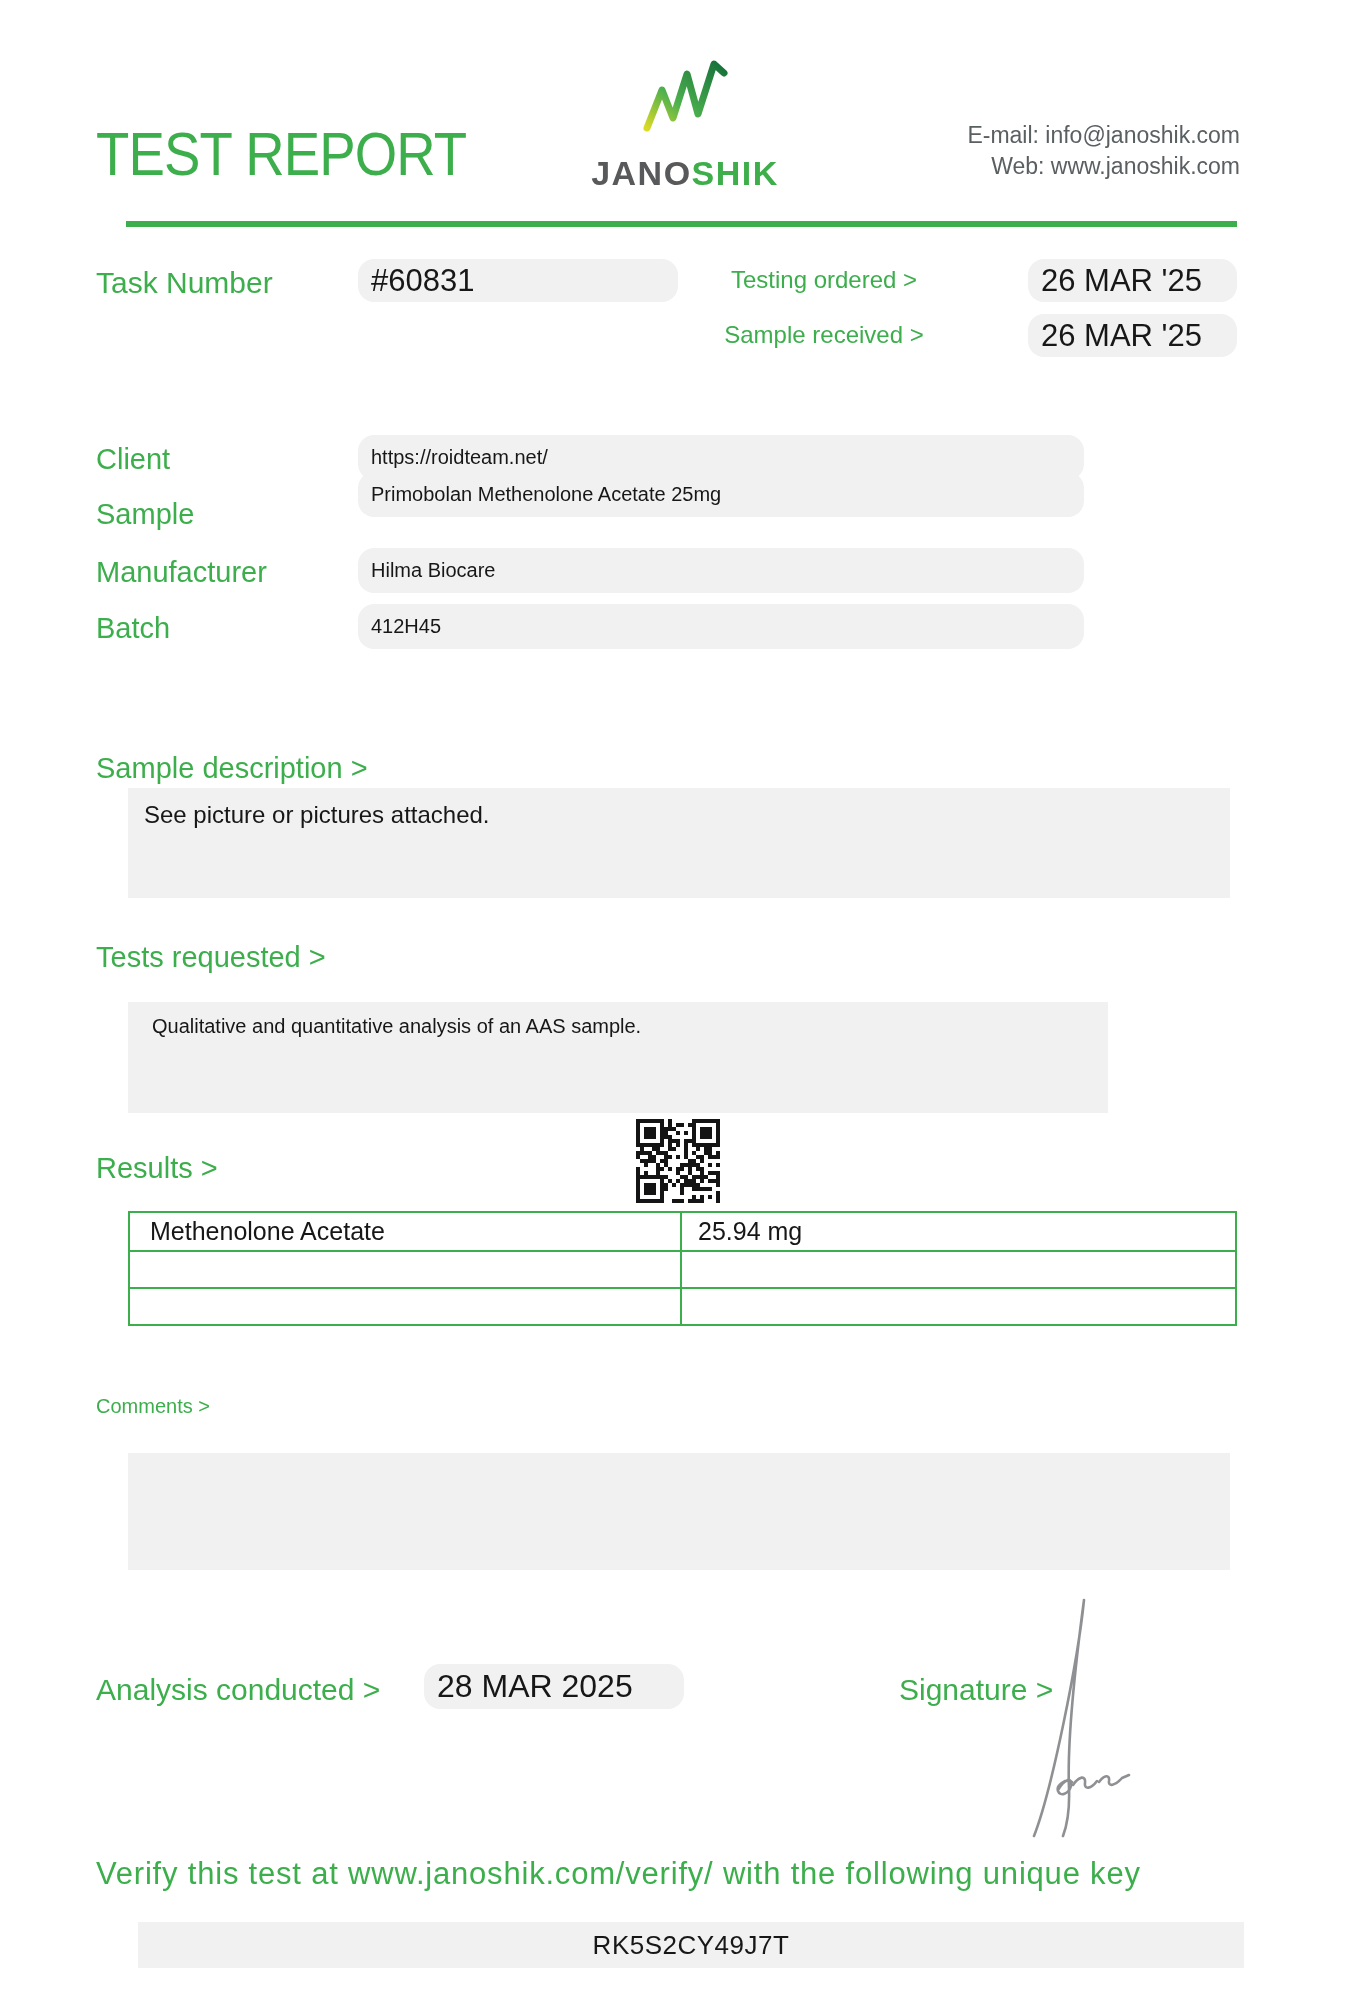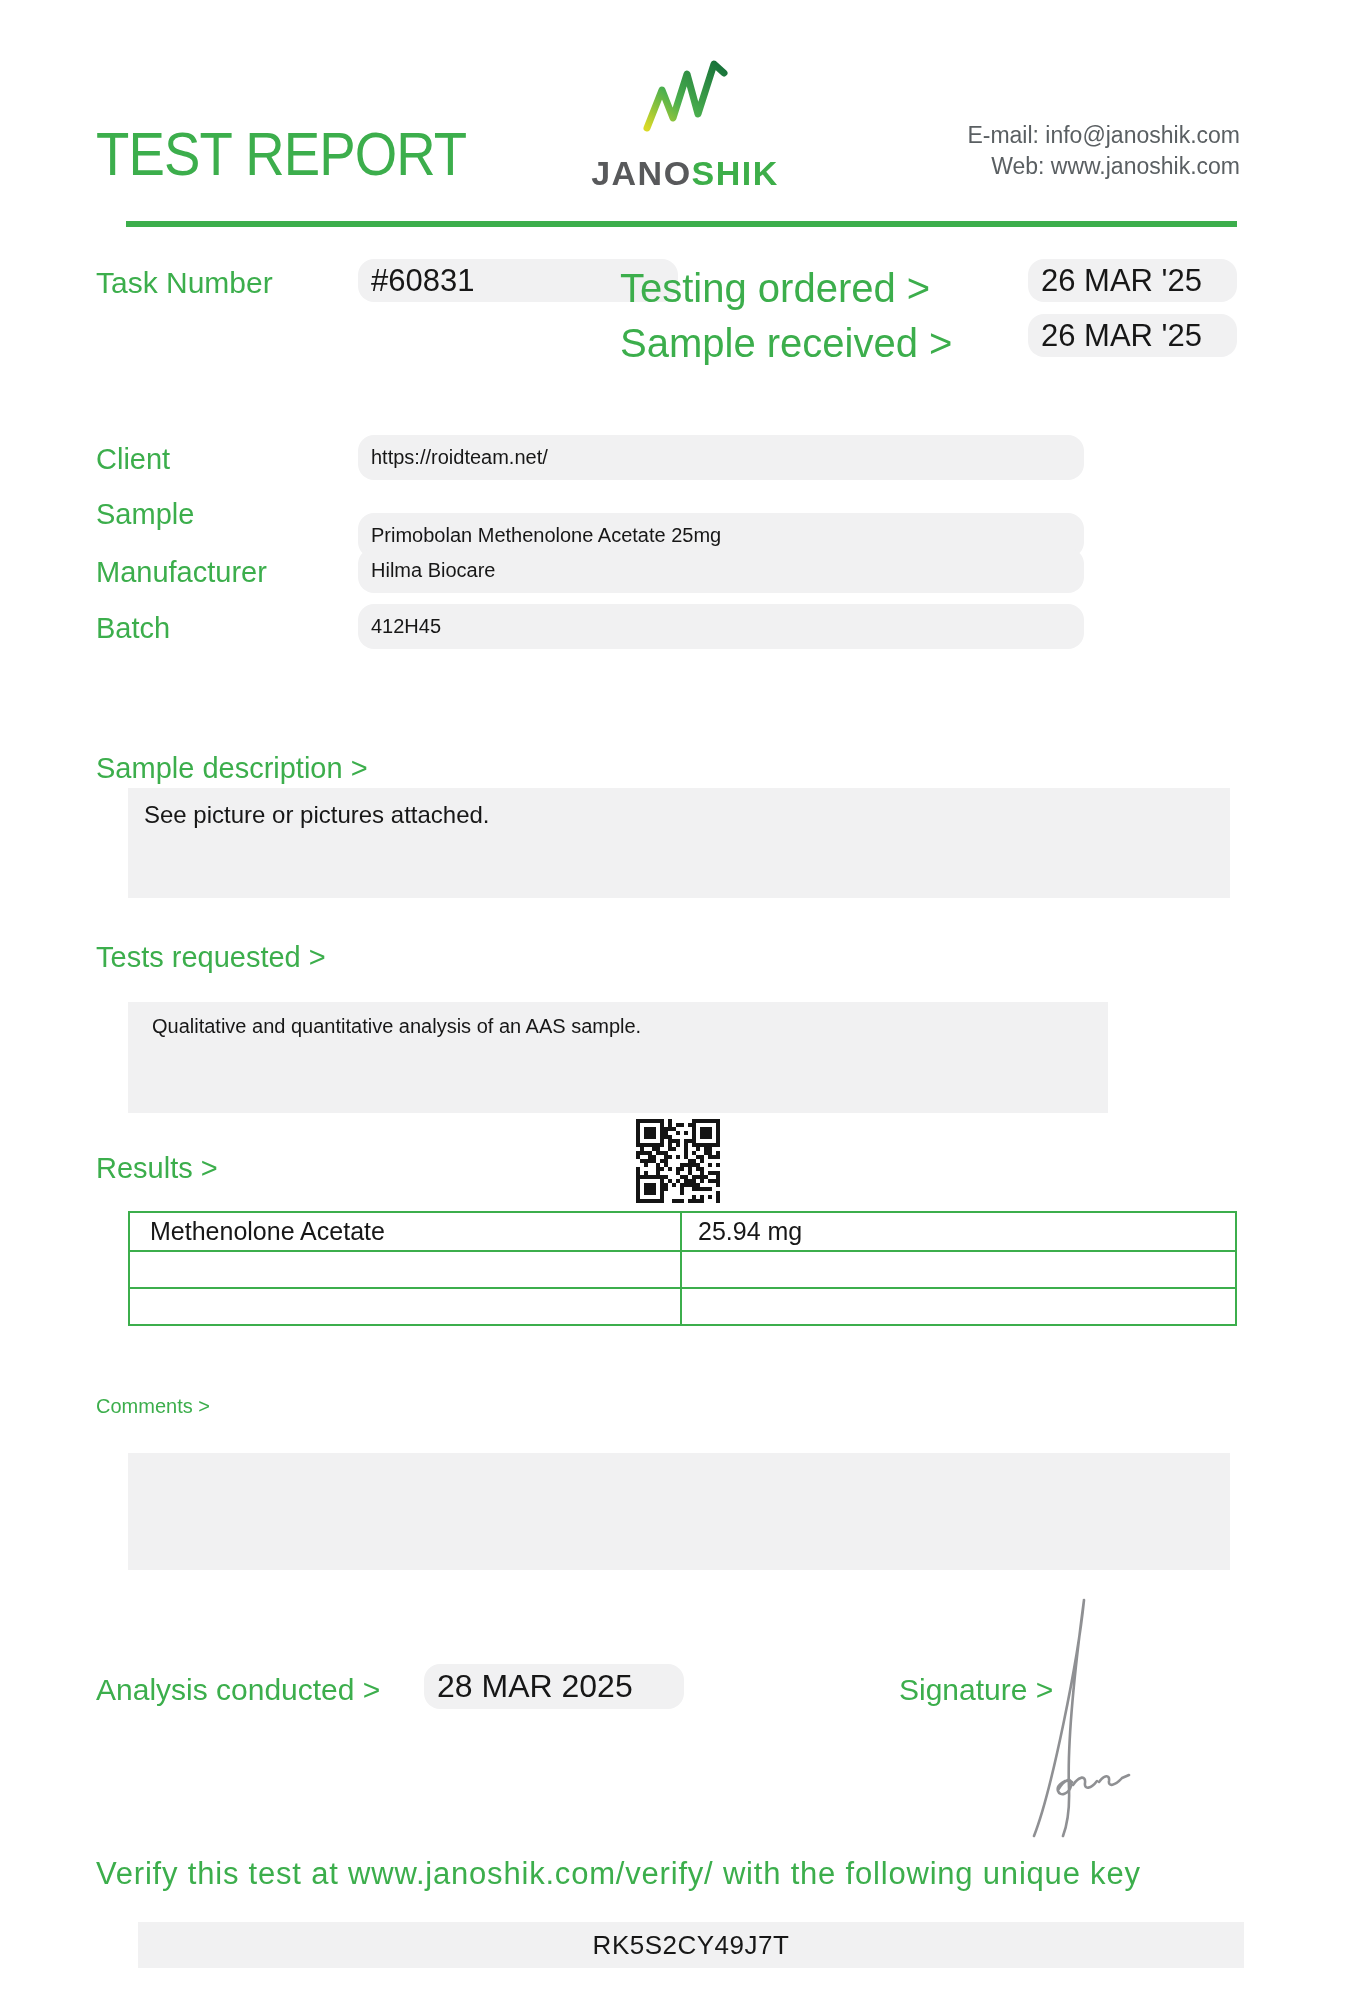--- a/index.html
+++ b/index.html
@@ -24,37 +24,37 @@
   .logo-text .ls{color:#3dae49;}
   .contact{position:absolute;right:116px;top:120px;text-align:right;
            color:var(--gray);font-size:23px;line-height:31px;white-space:nowrap;}
   .rule{position:absolute;left:126px;top:221px;width:1111px;height:6px;background:var(--green);}
 
   
   .glabel{position:absolute;color:var(--green);font-size:30px;white-space:nowrap;}
   .vbox{position:absolute;background:var(--box);color:var(--dark);font-size:31px;
         display:flex;align-items:center;border-radius:16px;}
   .vbox>span{padding-left:13px;white-space:nowrap;}
-  .rlabel{position:absolute;color:var(--green);font-size:40px;text-align:left;white-space:nowrap;}
+  .rlabel{position:absolute;color:var(--green);font-size:24px;text-align:center;white-space:nowrap;}
 
   
   .task-label{left:96px;top:266px;}
   .task-box{left:358px;top:259px;width:320px;height:43px;}
   .ordered-label{left:620px;top:266px;width:408px;}
   .ordered-box{left:1028px;top:259px;width:209px;height:43px;}
   .received-label{left:620px;top:321px;width:408px;}
   .received-box{left:1028px;top:314px;width:209px;height:43px;}
 
   
   .d-label-0{left:96px;top:443px;font-size:29px;}
   .d-label-1{left:96px;top:498px;font-size:29px;}
   .d-label-2{left:96px;top:556px;font-size:29px;}
   .d-label-3{left:96px;top:612px;font-size:29px;}
   .d-box{left:358px;width:726px;height:45px;font-size:20px;}
-  .d-box-0{top:435px;} .d-box-1{top:472px;margin-top:41px;} .d-box-2{top:548px;} .d-box-3{top:604px;}
+  .d-box-0{top:435px;} .d-box-1{top:472px;} .d-box-2{top:548px;} .d-box-3{top:604px;}
 
   
   .sec-desc-label{left:96px;top:752px;font-size:29px;}
   .sec-desc-box{position:absolute;left:128px;top:788px;width:1102px;height:110px;
                 background:var(--box);font-size:24px;color:var(--dark);
                 padding:13px 16px;}
   .sec-tests-label{left:96px;top:941px;font-size:29px;}
   .sec-tests-box{position:absolute;left:128px;top:1002px;width:980px;height:111px;
                 background:var(--box);font-size:20px;color:var(--dark);
                 padding:13px 24px;}

